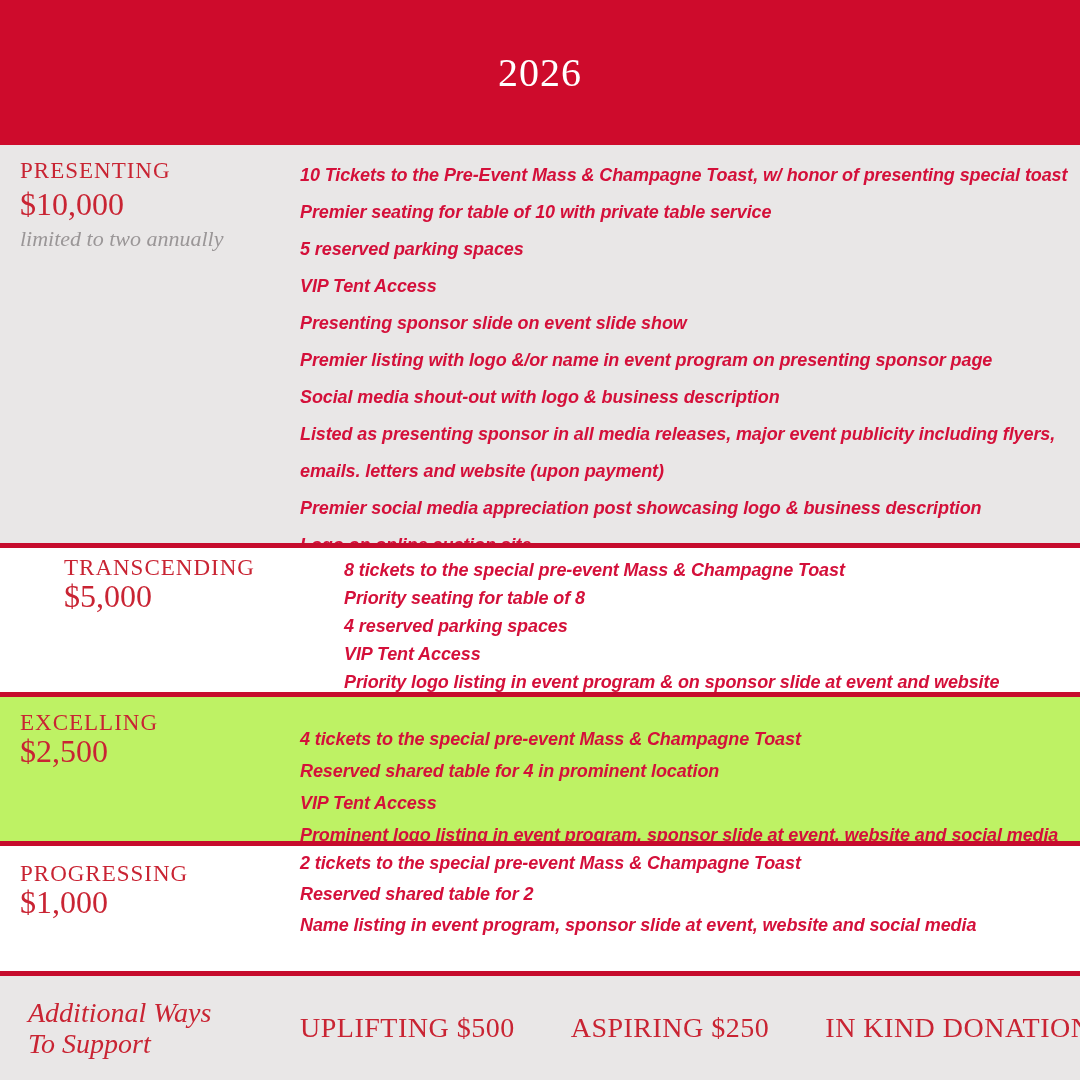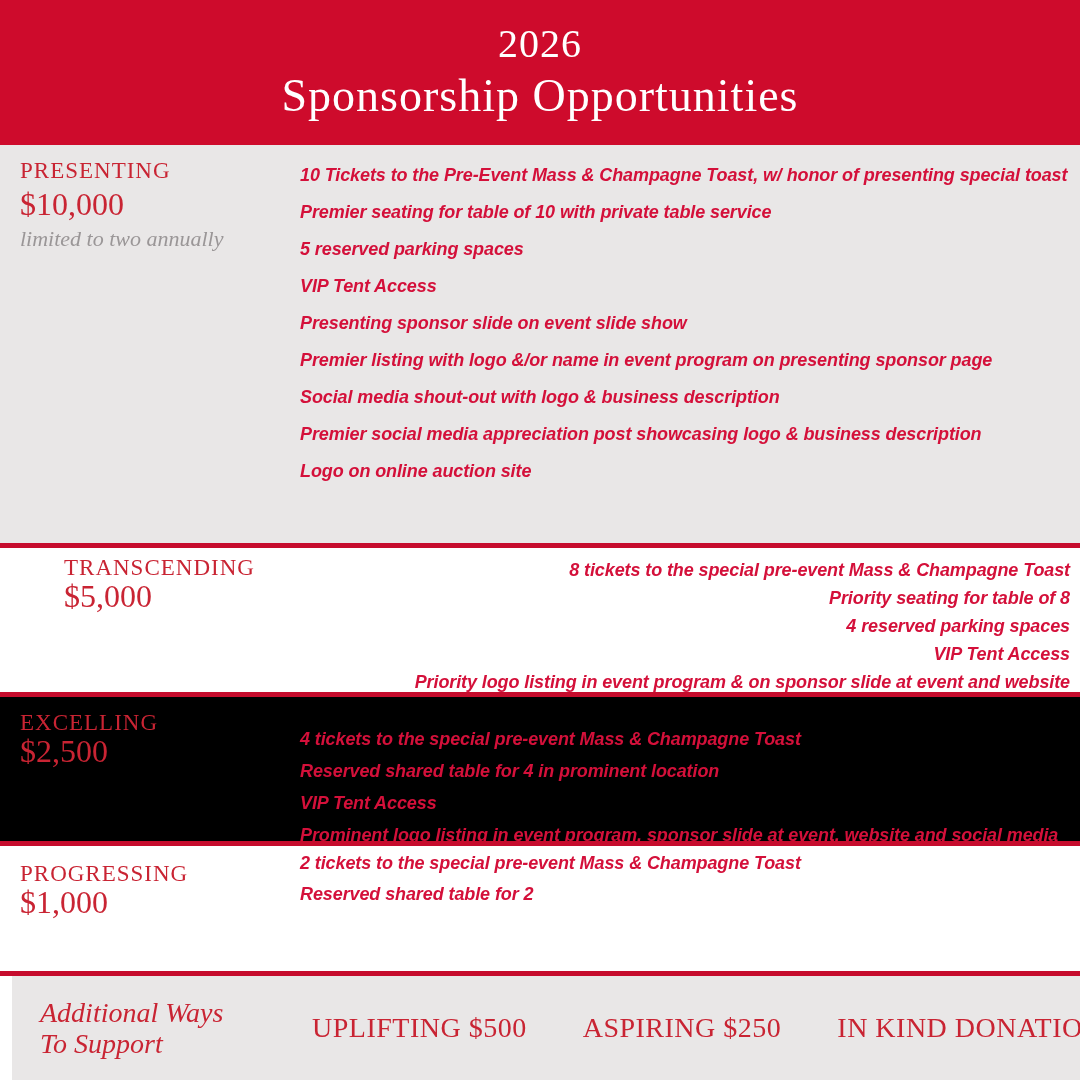--- a/index.html
+++ b/index.html
@@ -24,21 +24,21 @@
     text-align:center;
   }
   .header .year  { font-size:40px; line-height:1.15; letter-spacing:1px; }
   .header .title { font-size:46px; line-height:1.25; letter-spacing:1px; }
   
   .divider { height:5px; flex:none; background:#c60c2d; }
   
   .section { display:flex; flex:none; }
   .sec-presenting   { height:398px; background:#e9e7e7; }
   .sec-transcending { height:144px; background:#ffffff; }
-  .sec-excelling    { height:144px; background:#000000; }
+  .sec-excelling    { height:144px; background:#bef264; }
   .sec-progressing  { height:125px; background:#ffffff;border-radius:21px; }
   .tier-info {
     width:300px; flex:none;
     padding:12px 0 0 20px;
     color:#c92433;
   }
   .tier-name  { font-size:23px; line-height:1.25; letter-spacing:1px; }
   .tier-price { font-size:32px; line-height:1.15; }
   .tier-note  { font-style:italic; color:#9a9697; font-size:22px; margin-top:3px; }
   .sec-transcending .tier-info { padding-top:8px;margin-left:44px; }
@@ -55,30 +55,30 @@
     padding-right:10px;
     font-family:"Liberation Sans", sans-serif;
     font-style:italic; font-weight:bold;
     color:#d4103a;
     font-size:18px;
     letter-spacing:-0.1px;
   }
   .sec-presenting   .benefits { padding-top:12px; }
   .sec-presenting   .benefit  { line-height:37px; }
   .sec-transcending .benefits { padding-top:8px; }
-  .sec-transcending .benefit  { line-height:28px;text-align:right; }
+  .sec-transcending .benefit  { line-height:28px; }
   .sec-excelling    .benefits { padding-top:26px; }
   .sec-excelling    .benefit  { line-height:32px; }
   .sec-progressing  .benefits { padding-top:2px; }
   .sec-progressing  .benefit  { line-height:31px; }
   
   .footer {
     height:104px; flex:none;
     background:#e9e7e7;
-    display:flex; align-items:center;margin-left:12px;
+    display:flex; align-items:center;
   }
   .footer-label {
     width:300px; flex:none;
     padding-left:28px;
     color:#c92433;
     font-style:italic;
     font-size:28px; line-height:1.12;
   }
   .footer-options {
     display:flex; align-items:center;
@@ -89,37 +89,37 @@
     white-space:nowrap;
   }
 </style>
 </head>
 <body>
 
 <div class="page">
 
   <div class="header">
     <div class="year">2026</div>
-    <div class="title">Sponsorship Opportunities</div>
   </div>
 
   <div class="section sec-presenting">
     <div class="tier-info">
       <div class="tier-name">PRESENTING</div>
       <div class="tier-price">$10,000</div>
       <div class="tier-note">limited to two annually</div>
     </div>
     <div class="benefits">
         <div class="benefit">10 Tickets to the Pre-Event Mass &amp; Champagne Toast, w/ honor of presenting special toast</div>
         <div class="benefit">Premier seating for table of 10 with private table service</div>
         <div class="benefit">5 reserved parking spaces</div>
         <div class="benefit">VIP Tent Access</div>
         <div class="benefit">Presenting sponsor slide on event slide show</div>
         <div class="benefit">Premier listing with logo &amp;/or name in event program on presenting sponsor page</div>
         <div class="benefit">Social media shout-out with logo &amp; business description</div>
+        <div class="benefit">Listed as presenting sponsor in all media releases, major event publicity including flyers, emails. letters and website (upon payment)</div>
         <div class="benefit">Premier social media appreciation post showcasing logo &amp; business description</div>
         <div class="benefit">Logo on online auction site</div>
       </div>
   </div>
 
   <div class="divider"></div>
 
   <div class="section sec-transcending">
     <div class="tier-info">
       <div class="tier-name">TRANSCENDING</div>
@@ -152,20 +152,21 @@
   <div class="divider"></div>
 
   <div class="section sec-progressing">
     <div class="tier-info">
       <div class="tier-name">PROGRESSING</div>
       <div class="tier-price">$1,000</div>
     </div>
     <div class="benefits">
         <div class="benefit">2 tickets to the special pre-event Mass &amp; Champagne Toast</div>
         <div class="benefit">Reserved shared table for 2</div>
+        <div class="benefit">Name listing in event program, sponsor slide at event, website and social media</div>
       </div>
   </div>
 
   <div class="divider"></div>
 
   <div class="footer">
     <div class="footer-label">
       <div>Additional Ways</div>
       <div>To Support</div>
     </div>

